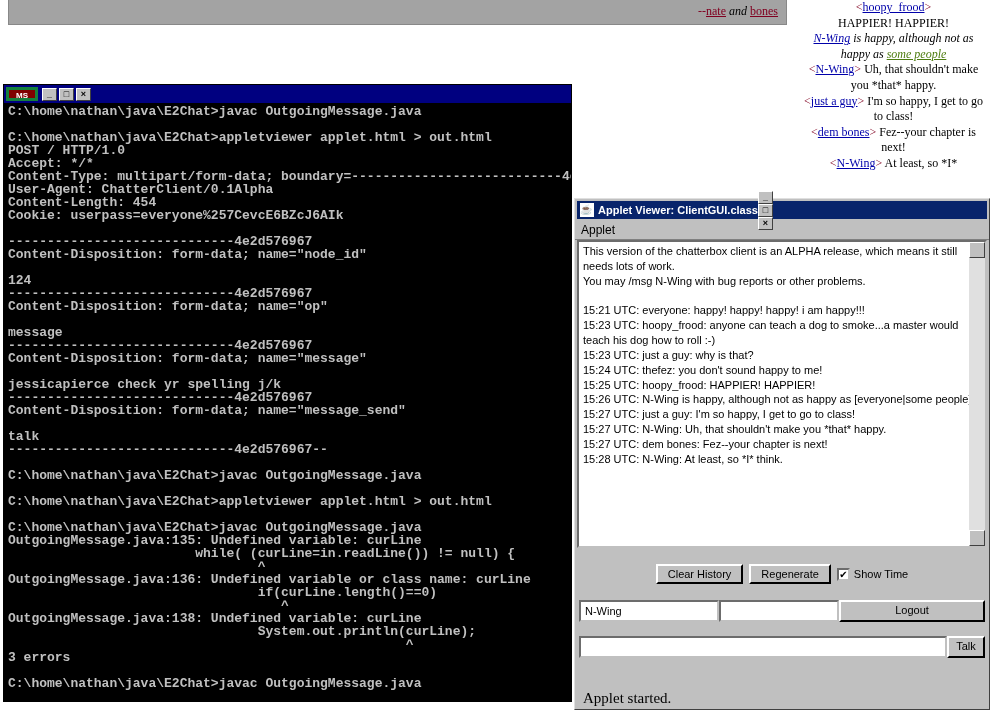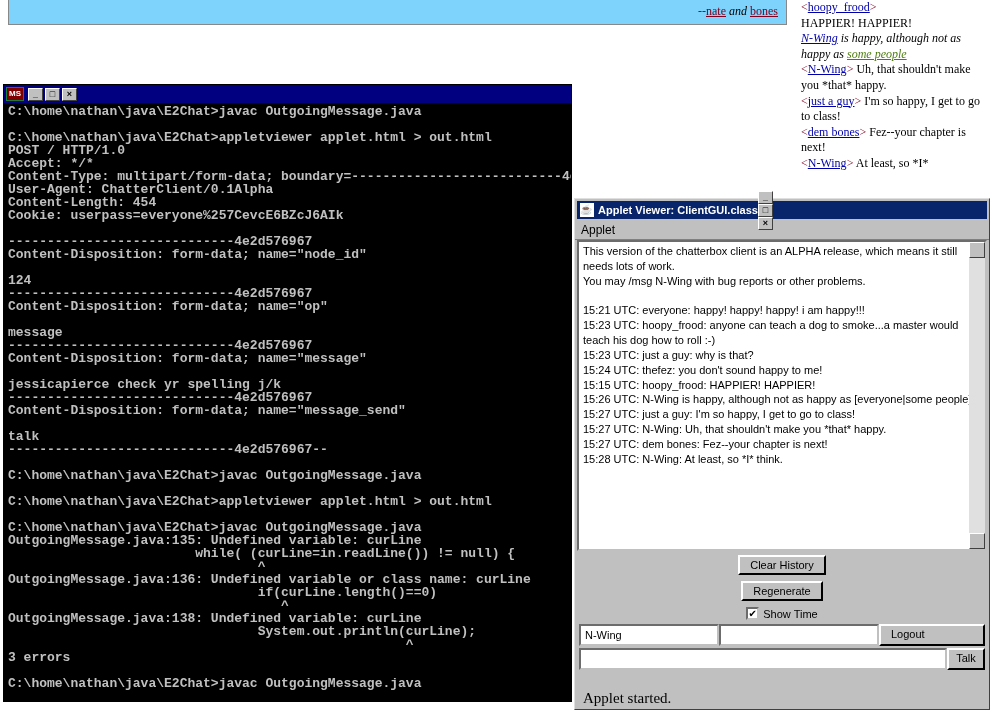--- a/index.html
+++ b/index.html
@@ -10,38 +10,39 @@
     font-family: "Times New Roman", serif;
     font-size: 13px;
     position: relative;
     overflow: hidden;
   }
   
   .top-banner {
     position: absolute;
     left: 8px; top: 0;
     width: 779px; height: 25px;
-    background: #7dd3fc;
+    background: #a3a3a3;
     border: 1px solid #888;
     border-top: none;
     text-align: right;
     padding: 4px 8px 0 13px;
     font-style: italic;
     font-size: 12px;
   }
   .top-banner a { color: #800020; text-decoration: underline; font-style: normal; }
   .top-banner .sep { color: #800020; font-style: normal; }
 
   
   .right-chat {
     position: absolute;
     left: 801px; top: 0;
     width: 185px;
     font-size: 12px;
     line-height: 1.3;
+    text-align: center;
   }
   .right-chat .nick { color: #0000aa; text-decoration: underline; }
   .right-chat .bracket { color: #800020; }
   .right-chat .ital { font-style: italic; }
   .right-chat .some-people { color: #4d7c0f; text-decoration: underline; }
 
   
   .term-window {
     position: absolute;
     left: 3px; top: 84px;
@@ -56,23 +57,23 @@
     background: #000080;
     color: #fff;
     display: flex;
     align-items: center;
     font-family: Tahoma, Arial, sans-serif;
     font-size: 11px;
     font-weight: bold;
     padding-left: 2px;
   }
   .titlebar .sys-icon {
-    width: 18px; height: 14px;
+    width: 32px; height: 14px;
     background: #800000;
-    border: 1px solid #15803d;
+    border: 3px solid #15803d;
     margin-right: 4px;
     font-size: 8px;
     line-height: 12px;
     text-align: center;
   }
   .titlebar .title-text { flex: 1; }
   .titlebar .win-btns { display: flex; gap: 2px; padding-right: 2px; }
   .win-btn {
     width: 15px; height: 13px;
     background: #c0c0c0;
@@ -138,20 +139,21 @@
     font-family: Tahoma, Arial, sans-serif;
     font-size: 12px;
     border-bottom: 1px solid #808080;
   }
   .applet-menu span { cursor: default; }
   .applet-body {
     flex: 1;
     display: flex;
     flex-direction: column;
     padding: 0 2px;
+    gap: 12px;
   }
   .chat-log {
     flex: 1;
     background: #fff;
     border: 2px inset #c0c0c0;
     font-family: Tahoma, Arial, sans-serif;
     font-size: 11px;
     padding: 2px 4px;
     overflow: hidden;
     position: relative;
@@ -173,21 +175,20 @@
     border-bottom-color: #404040;
   }
   .button-row {
     padding: 4px 8px;
     display: flex;
     align-items: center;
     gap: 6px;
     font-family: Tahoma, Arial, sans-serif;
     font-size: 11px;
     justify-content: center;
-    flex-direction: column;
   }
   .btn {
     background: #c0c0c0;
     border: 2px outset #fff;
     border-right-color: #404040;
     border-bottom-color: #404040;
     padding: 2px 10px;
     font-family: Tahoma, Arial, sans-serif;
     font-size: 11px;
     cursor: default;
@@ -211,21 +212,22 @@
     border: 2px inset #c0c0c0;
     height: 22px;
     line-height: 18px;
     padding: 0 4px;
     font-family: Tahoma, Arial, sans-serif;
     font-size: 11px;
   }
   .user-row .username { width: 140px; }
   .user-row .pass { flex: 1; }
   .user-row .logout-btn {
-    width: 106px;
+    width: 146px;
+    text-align: center;
   }
   .msg-row {
     display: flex;
     padding: 2px 2px 0 2px;
     gap: 0;
   }
   .msg-row .msg-field {
     flex: 1;
     background: #fff;
     border: 2px inset #c0c0c0;
@@ -333,21 +335,21 @@
   </div>
   <div class="applet-body">
     <div class="chat-log">
       <div>This version of the chatterbox client is an ALPHA release, which means it still needs lots of work.</div>
       <div>You may /msg N-Wing with bug reports or other problems.</div>
       <br>
       <div>15:21 UTC: everyone: happy! happy! happy! i am happy!!!</div>
       <div>15:23 UTC: hoopy_frood: anyone can teach a dog to smoke...a master would teach his dog how to roll :-)</div>
       <div>15:23 UTC: just a guy: why is that?</div>
       <div>15:24 UTC: thefez: you don't sound happy to me!</div>
-      <div>15:15 UTC: hoopy_frood: HAPPIER! HAPPIER!</div>
+      <div>15:25 UTC: hoopy_frood: HAPPIER! HAPPIER!</div>
       <div>15:26 UTC: N-Wing is happy, although not as happy as [everyone|some people]</div>
       <div>15:27 UTC: just a guy: I'm so happy, I get to go to class!</div>
       <div>15:27 UTC: N-Wing: Uh, that shouldn't make you *that* happy.</div>
       <div>15:27 UTC: dem bones: Fez--your chapter is next!</div>
       <div>15:28 UTC: N-Wing: At least, so *I* think.</div>
       <div class="scroll-slot">
         <div class="scroll-btn" style="top:0"></div>
         <div class="scroll-btn" style="bottom:0"></div>
       </div>
     </div>

